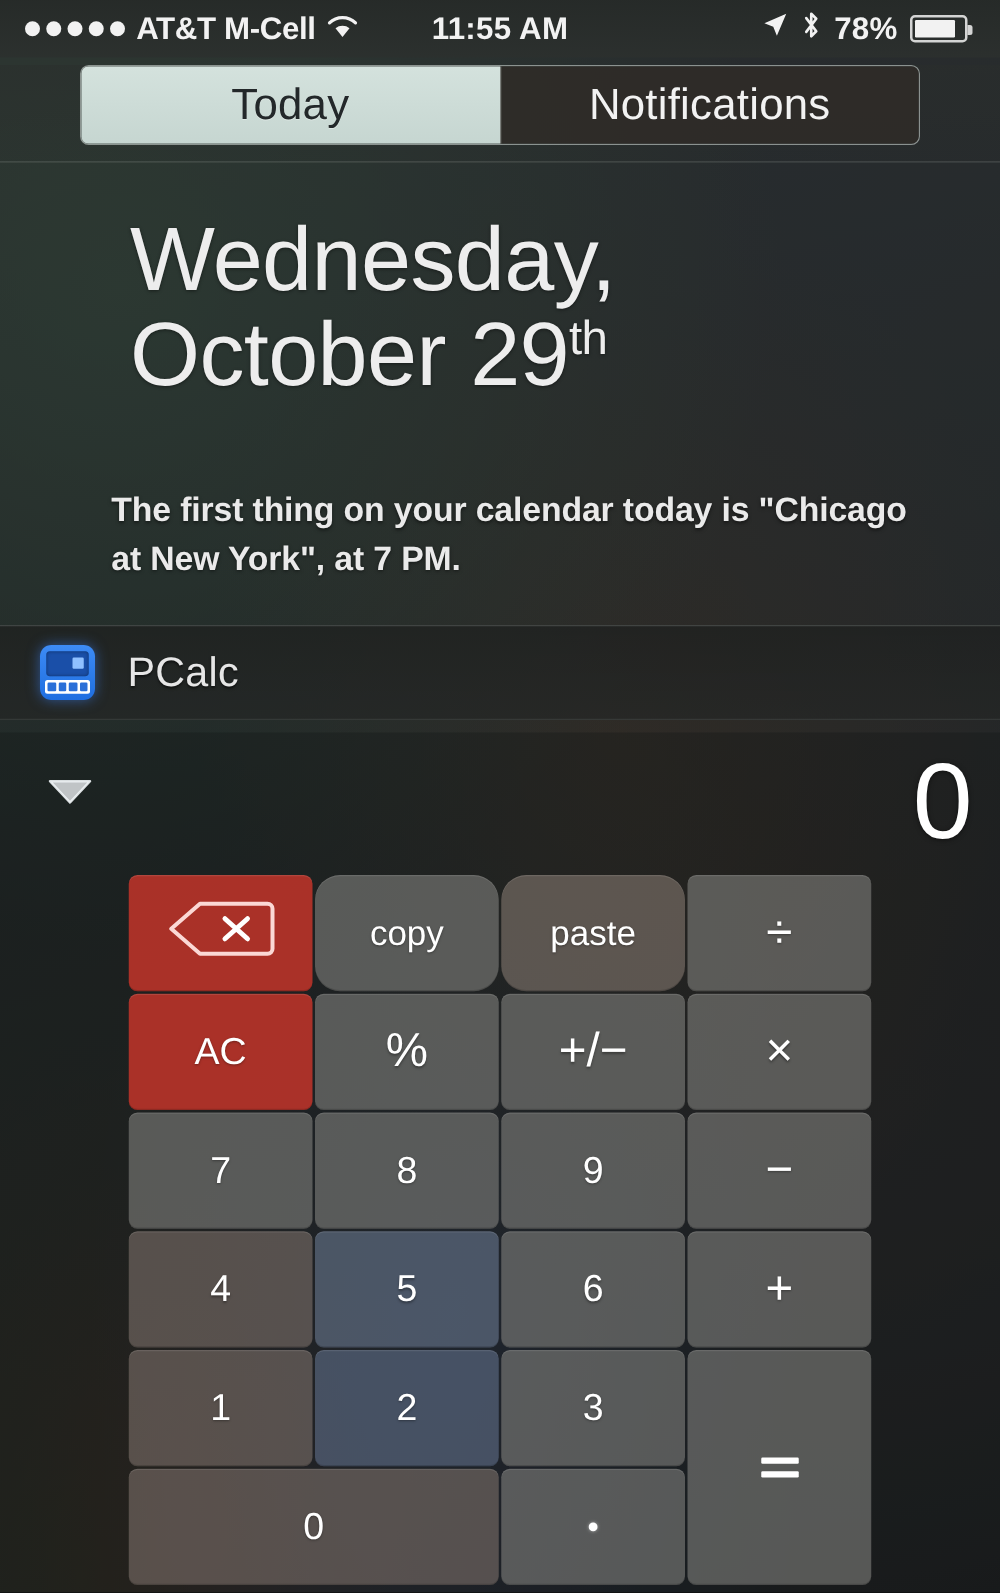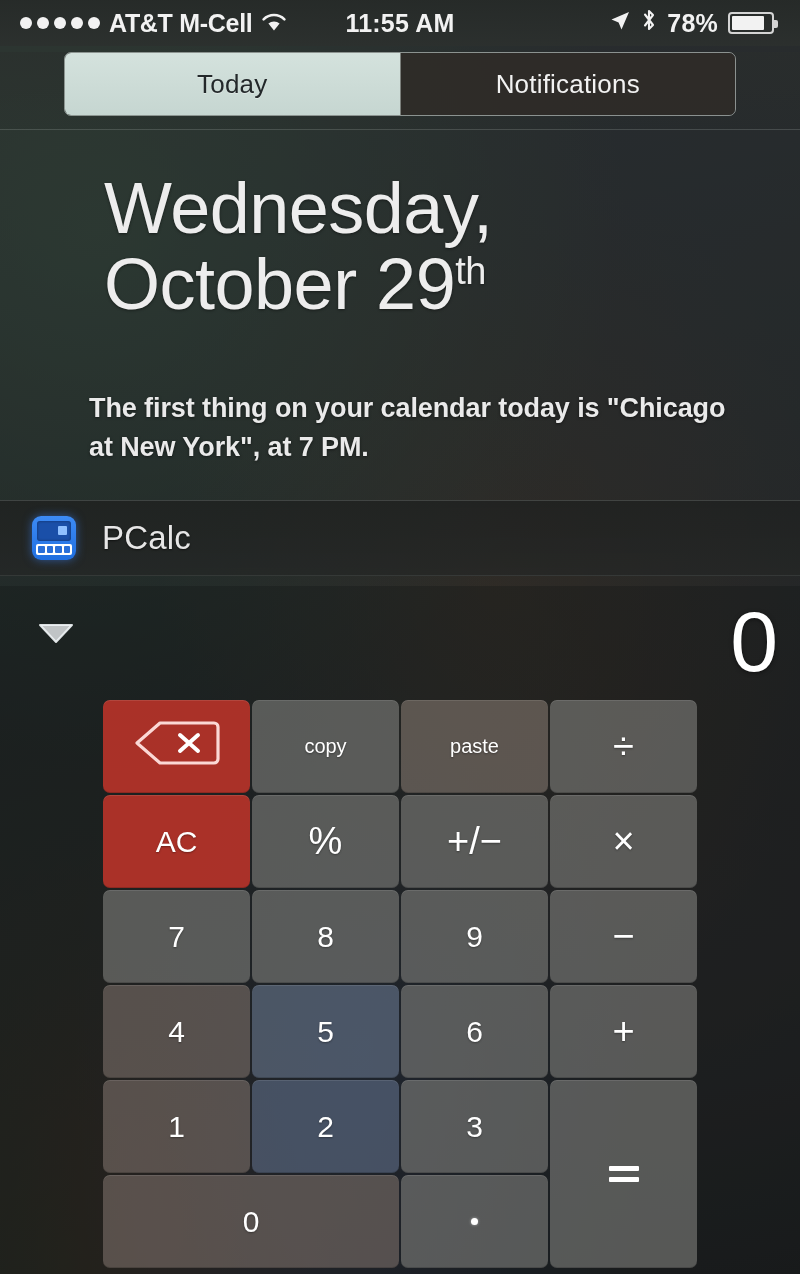--- a/index.html
+++ b/index.html
@@ -130,21 +130,21 @@
     height: 62px;
     border: 1px solid rgba(220,230,226,0.55);
     border-radius: 7px;
     overflow: hidden;
   }
   .seg {
     flex: 1;
     display: flex;
     align-items: center;
     justify-content: center;
-    font-size: 26px;
+    font-size: 35px;
     letter-spacing: 0.2px;
   }
   .seg.active {
     background: linear-gradient(180deg, #d4e2dd 0%, #c6d6d1 100%);
     color: #23282a;
     text-shadow: 0 1px 0 rgba(255,255,255,0.35);
   }
   .seg.inactive {
     background: rgba(48,43,39,0.72);
     color: #f2f2f2;
@@ -314,21 +314,21 @@
     font-weight: 400;
     background: rgba(126,126,122,0.62);
     box-shadow: inset 0 1px 0 rgba(255,255,255,0.10),
                 inset 0 -1px 0 rgba(0,0,0,0.16);
     text-shadow: 0 1px 2px rgba(0,0,0,0.35);
     overflow: hidden;
   }
   .key.red {
     background: rgba(193,52,42,0.86);
   }
-  .key.word { font-size: 20px; }
+  .key.word { font-size: 28px; border-radius: 20px; }
   .key.op { font-size: 38px; }
   .key.tall { grid-row: span 2; }
   .key.wide { grid-column: span 2; }
   .key.tintblue { background: rgba(104,118,140,0.62); }
   .key.tintblue2 { background: rgba(96,112,138,0.60); }
   .key.tintwarm { background: rgba(132,120,112,0.60); }
   .key.tintwarm2 { background: rgba(128,116,108,0.58); }
   .key.dot-key .dot {
     width: 7px; height: 7px;
     border-radius: 50%;

